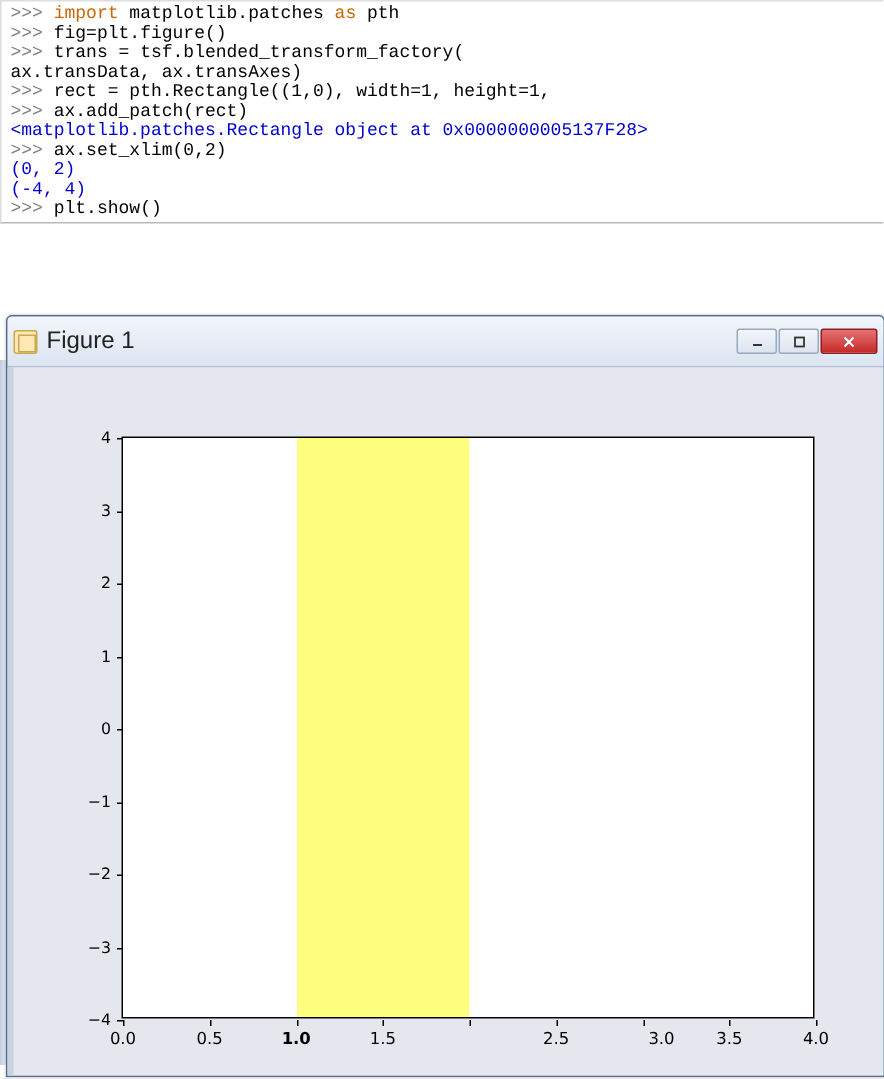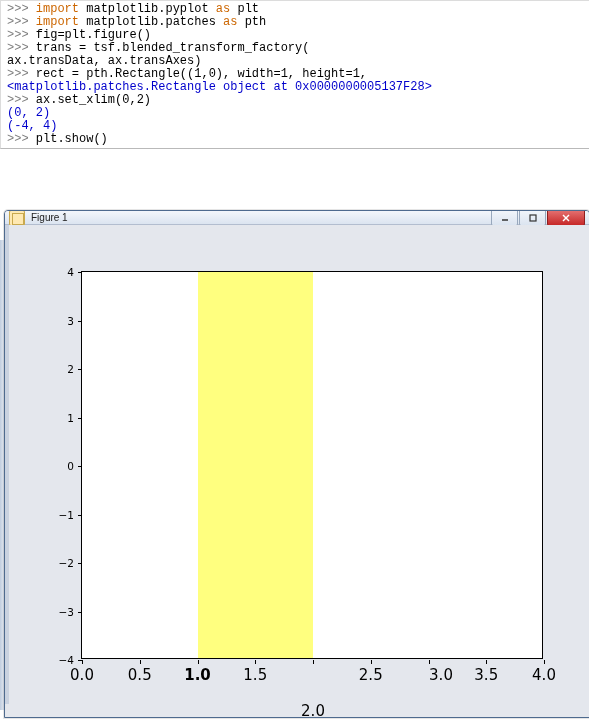--- a/index.html
+++ b/index.html
@@ -36,28 +36,28 @@
     top: 210px;
     width: 586px;
     height: 508px;
     border: 1px solid #4e6a8e;
     border-radius: 4px 4px 0 0;
     background: #e4e7ed;
     box-shadow: 0 0 0 1px rgba(0,0,0,0.1);
     overflow: hidden;
   }
   .titlebar {
-    height: 14px;
+    height: 34px;
     background: linear-gradient(#f3f6fb, #dbe4f0);
     border-bottom: 1px solid #b2bdcf;
     display: flex;
     align-items: center;
     padding: 0 4px 0 4px;
     font-family: "Segoe UI", Tahoma, sans-serif;
-    font-size: 10px;
+    font-size: 16px;
   }
   .app-icon {
     width: 16px;
     height: 16px;
     margin-right: 6px;
     background: #ffe9b2;
     border: 1px solid #c9a94e;
     border-radius: 2px;
     position: relative;
   }
@@ -129,21 +129,21 @@
     position: absolute;
     top: 388px;
     width: 1px;
     height: 4px;
     background: #000;
   }
   .xtick-label {
     position: absolute;
     top: 394px;
     font-family: "DejaVu Sans", Arial, sans-serif;
-    font-size: 15px;
+    font-size: 11px;
     transform: translateX(-50%);
     color: #000;
   }
   .ytick {
     position: absolute;
     left: -4px;
     height: 1px;
     width: 4px;
     background: #000;
   }
@@ -162,26 +162,26 @@
     position: absolute;
     left: 0; top: 240px; width: 5px; height: 470px;
     background: linear-gradient(to right,#c0cddf,#e1e7f0);
     border-right: 1px solid #aebece;
   }
 </style>
 </head>
 <body>
 
 <div class="code-area" id="code-area">
-    <div class="code-line"><span class="tok-prompt">&gt;&gt;&gt; </span><span class="tok-kw">import</span><span class="tok-plain"> matplotlib.pyplot </span><span class="tok-kw">as</span><span class="tok-plain"> plt</span></div>
     <div class="code-line"><span class="tok-prompt">&gt;&gt;&gt; </span><span class="tok-kw">import</span><span class="tok-plain"> matplotlib.patches </span><span class="tok-kw">as</span><span class="tok-plain"> pth</span></div>
     <div class="code-line"><span class="tok-prompt">&gt;&gt;&gt; </span><span class="tok-plain">fig=plt.figure()</span></div>
     <div class="code-line"><span class="tok-prompt">&gt;&gt;&gt; </span><span class="tok-plain">trans = tsf.blended_transform_factory(</span></div>
     <div class="code-line"><span class="tok-plain">ax.transData, ax.transAxes)</span></div>
     <div class="code-line"><span class="tok-prompt">&gt;&gt;&gt; </span><span class="tok-plain">rect = pth.Rectangle((1,0), width=1, height=1,</span></div>
+    <div class="code-line"><span class="tok-prompt">&gt;&gt;&gt; </span><span class="tok-plain">ax.add_patch(rect)</span></div>
     <div class="code-line"><span class="tok-out">&lt;matplotlib.patches.Rectangle object at 0x0000000005137F28&gt;</span></div>
     <div class="code-line"><span class="tok-prompt">&gt;&gt;&gt; </span><span class="tok-plain">ax.set_xlim(0,2)</span></div>
     <div class="code-line"><span class="tok-out">(0, 2)</span></div>
     <div class="code-line"><span class="tok-out">(-4, 4)</span></div>
     <div class="code-line"><span class="tok-prompt">&gt;&gt;&gt; </span><span class="tok-plain">plt.show()</span></div>
   </div>
 
 <div class="scroll-edge-left"></div>
 
 <div class="figure-window">

